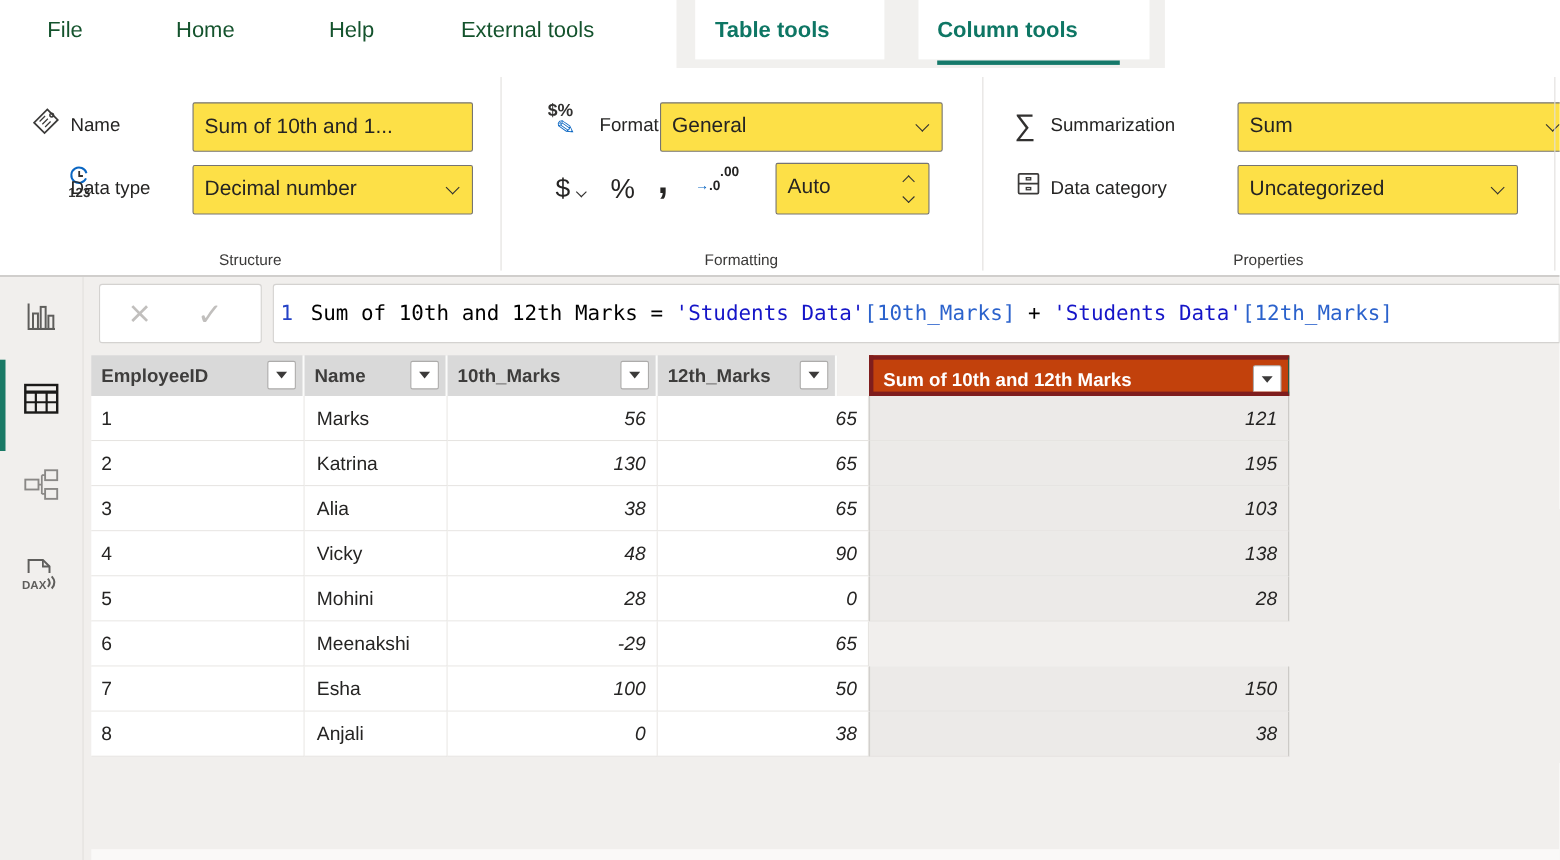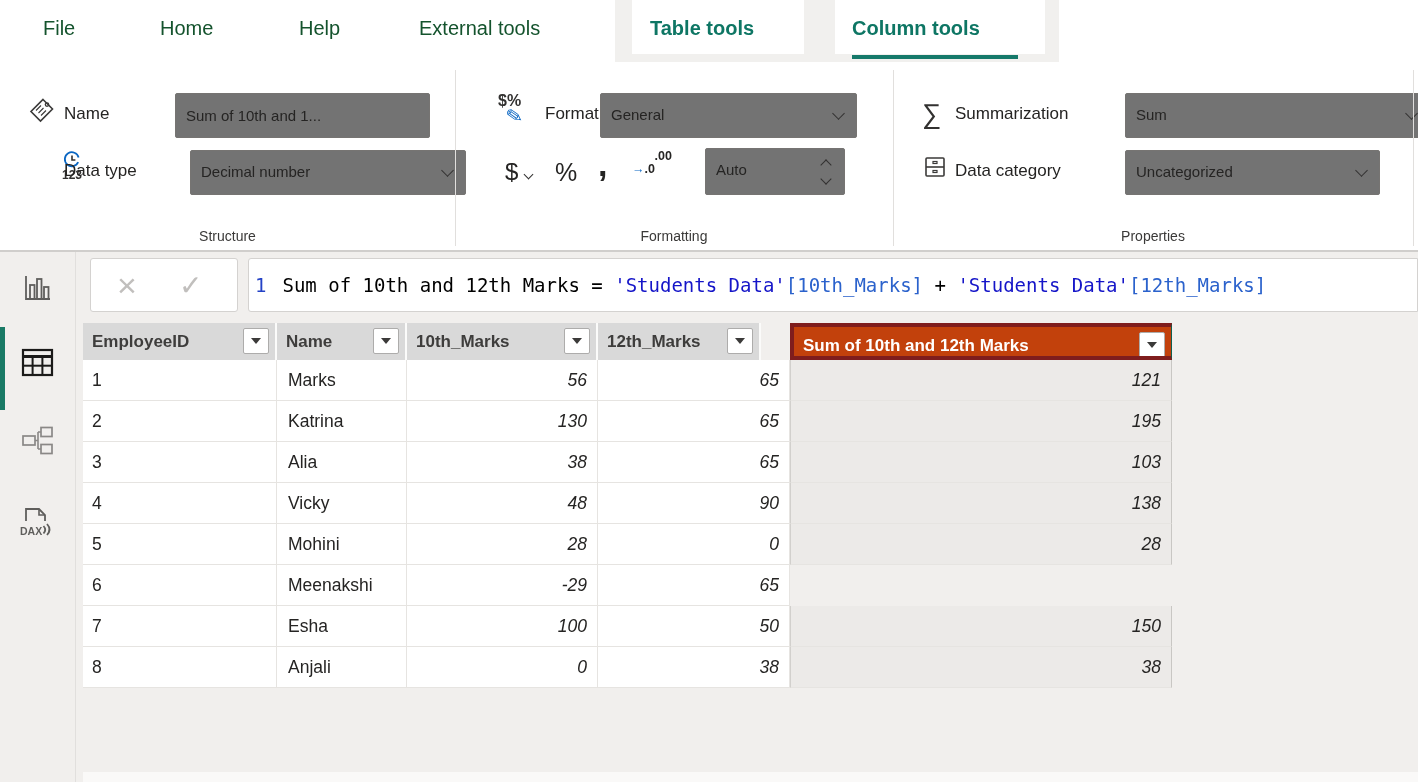--- a/index.html
+++ b/index.html
@@ -22,30 +22,30 @@
   .ribbon{position:absolute;left:0;top:62px;width:1418px;height:188px;background:#fff;}
   .rib-sep{position:absolute;top:8px;height:176px;width:1px;background:#E1DFDD;}
   .sep1{left:455px;} .sep2{left:893px;} .sep3{left:1413px;}
   .rib-bottom{position:absolute;left:0;top:250px;width:1418px;height:2px;background:#D0CECC;}
   .rlabel{position:absolute;font-size:17px;color:#252423;white-space:nowrap;}
   .grp-label{position:absolute;top:166px;font-size:14px;color:#3A3938;text-align:center;}
   .g-structure{left:0;width:455px;}
   .g-formatting{left:455px;width:438px;}
   .g-properties{left:893px;width:520px;}
 
-  .tbox{position:absolute;box-sizing:border-box;height:45px;background:#737373;
-        border:1.5px solid #767472;border-radius:2px;font-size:15px;color:#252423;}
+  .tbox{position:absolute;box-sizing:border-box;height:45px;background:#fde047;
+        border:1.5px solid #767472;border-radius:2px;font-size:19px;color:#252423;}
   .tbox .val{position:absolute;left:10px;top:0;line-height:42px;white-space:nowrap;}
   input.tbox{padding:0 10px;font-family:"Liberation Sans",sans-serif;outline:none;}
   .chev{position:absolute;right:13px;top:15px;width:8px;height:8px;
         border-right:1.8px solid #323130;border-bottom:1.8px solid #323130;transform:rotate(45deg);}
   .chev-sm{width:6px;height:6px;border-right:1.6px solid #323130;border-bottom:1.6px solid #323130;display:inline-block;transform:rotate(45deg);}
 
   .name-input{left:175px;top:31px;width:255px;}
-  .dd-datatype{left:190px;top:88px;width:276px;}
+  .dd-datatype{left:175px;top:88px;width:255px;}
   .dd-format{left:600px;top:31px;width:257px;}
   .dd-summ{left:1125px;top:31px;width:305px;}
   .dd-cat{left:1125px;top:88px;width:255px;}
   .auto-box{left:705px;top:86px;width:140px;height:47px;}
   .spin-up{position:absolute;right:14px;top:12px;width:7px;height:7px;
            border-right:1.7px solid #323130;border-bottom:1.7px solid #323130;transform:rotate(-135deg);}
   .spin-dn{position:absolute;right:14px;top:26px;width:7px;height:7px;
            border-right:1.7px solid #323130;border-bottom:1.7px solid #323130;transform:rotate(45deg);}
 
   .fmt-btn{position:absolute;top:88px;height:44px;display:flex;align-items:center;color:#252423;cursor:default;}

